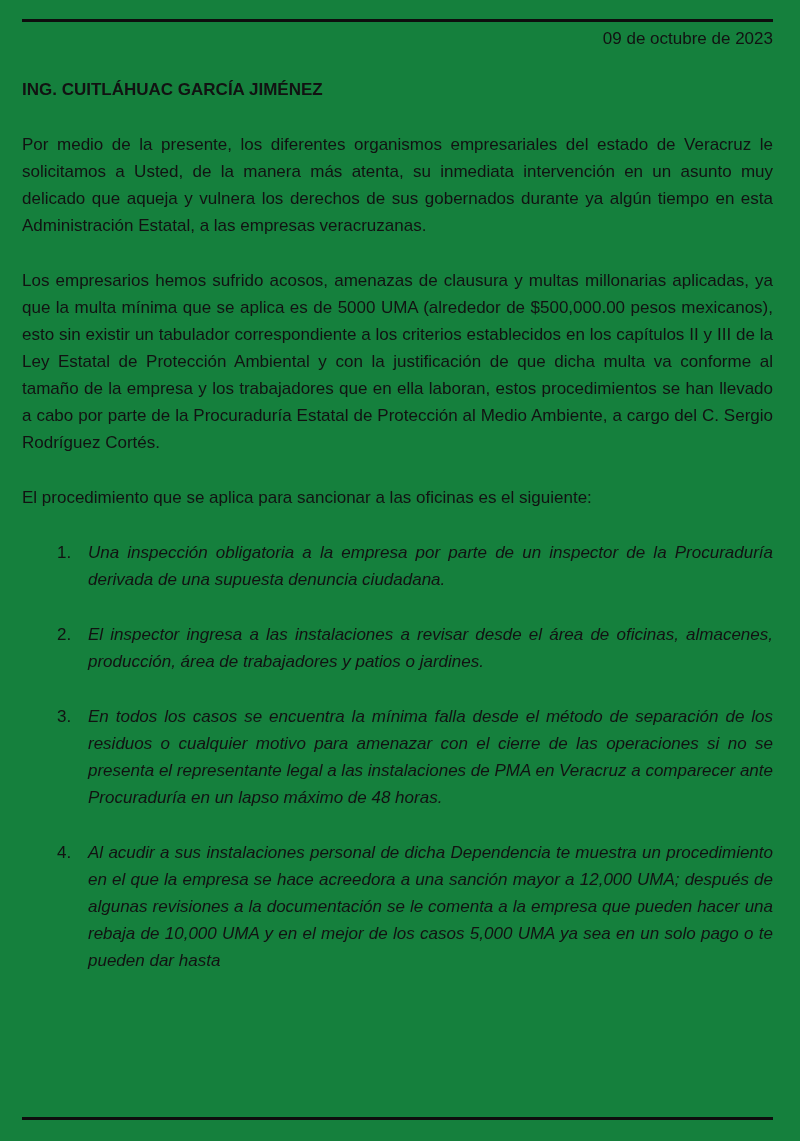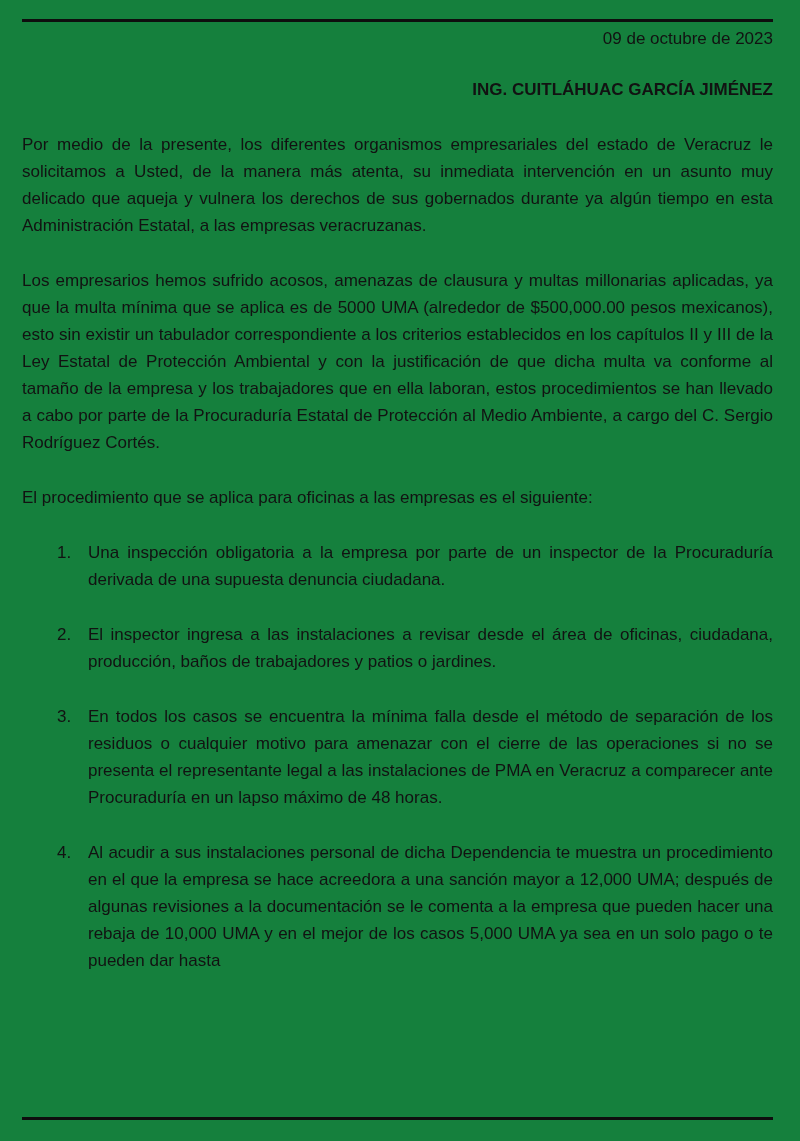--- a/index.html
+++ b/index.html
@@ -22,37 +22,38 @@
     background: #0e0e0e;
   }
   .date-line {
     text-align: right;
     margin-top: 3px;
   }
   .recipient {
     margin-top: 24px;
     font-weight: bold;
   }
-  .recipient div { white-space: pre; text-align: right; }
+  .recipient div { white-space: pre; }
   .para {
     margin-top: 28px;
     text-align: justify;
   }
   .list-item {
     display: flex;
     margin-top: 28px;
   }
   .list-number {
     flex: none;
     width: 31px;
     margin-left: 35px;
   }
   .list-text {
     flex: 1;
     text-align: justify;
+    font-style: italic;
   }
   .rule-bottom {
     position: absolute;
     left: 22px;
     right: 27px;
     bottom: 21px;
     height: 3px;
     background: #0e0e0e;
   }
 </style>
@@ -66,32 +67,32 @@
   <div class="date-line">09 de octubre de 2023</div>
 
   <div class="recipient">
     <div>ING. CUITLÁHUAC GARCÍA JIMÉNEZ</div>
   </div>
 
   <p class="para">Por medio de la presente, los diferentes organismos empresariales del estado de Veracruz le solicitamos a Usted, de la manera más atenta, su inmediata intervención en un asunto muy delicado que aqueja y vulnera los derechos de sus gobernados durante ya algún tiempo en esta Administración Estatal, a las empresas veracruzanas.</p>
 
   <p class="para">Los empresarios hemos sufrido acosos, amenazas de clausura y multas millonarias aplicadas, ya que la multa mínima que se aplica es de 5000 UMA (alrededor de $500,000.00 pesos mexicanos), esto sin existir un tabulador correspondiente a los criterios establecidos en los capítulos II y III de la Ley Estatal de Protección Ambiental y con la justificación de que dicha multa va conforme al tamaño de la empresa y los trabajadores que en ella laboran, estos procedimientos se han llevado a cabo por parte de la Procuraduría Estatal de Protección al Medio Ambiente, a cargo del C. Sergio Rodríguez Cortés.</p>
 
-  <p class="para">El procedimiento que se aplica para oficinas a las empresas es el siguiente:</p>
+  <p class="para">El procedimiento que se aplica para sancionar a las oficinas es el siguiente:</p>
 
   <div>
 
     <div class="list-item">
       <span class="list-number">1.</span>
       <span class="list-text">Una inspección obligatoria a la empresa por parte de un inspector de la Procuraduría derivada de una supuesta denuncia ciudadana.</span>
     </div>
 
     <div class="list-item">
       <span class="list-number">2.</span>
-      <span class="list-text">El inspector ingresa a las instalaciones a revisar desde el área de oficinas, ciudadana, producción, baños de trabajadores y patios o jardines.</span>
+      <span class="list-text">El inspector ingresa a las instalaciones a revisar desde el área de oficinas, almacenes, producción, área de trabajadores y patios o jardines.</span>
     </div>
 
     <div class="list-item">
       <span class="list-number">3.</span>
       <span class="list-text">En todos los casos se encuentra la mínima falla desde el método de separación de los residuos o cualquier motivo para amenazar con el cierre de las operaciones si no se presenta el representante legal a las instalaciones de PMA en Veracruz a comparecer ante Procuraduría en un lapso máximo de 48 horas.</span>
     </div>
 
     <div class="list-item">
       <span class="list-number">4.</span>
       <span class="list-text">Al acudir a sus instalaciones personal de dicha Dependencia te muestra un procedimiento en el que la empresa se hace acreedora a una sanción mayor a 12,000 UMA; después de algunas revisiones a la documentación se le comenta a la empresa que pueden hacer una rebaja de 10,000 UMA y en el mejor de los casos 5,000 UMA ya sea en un solo pago o te pueden dar hasta</span>

